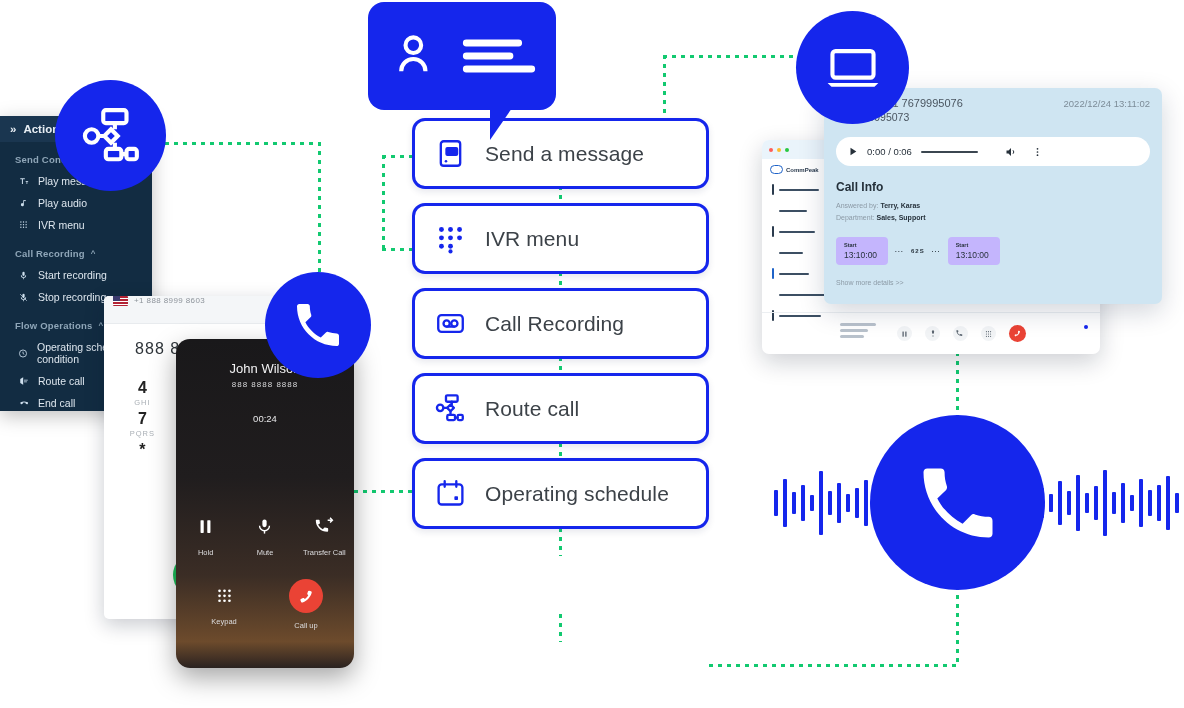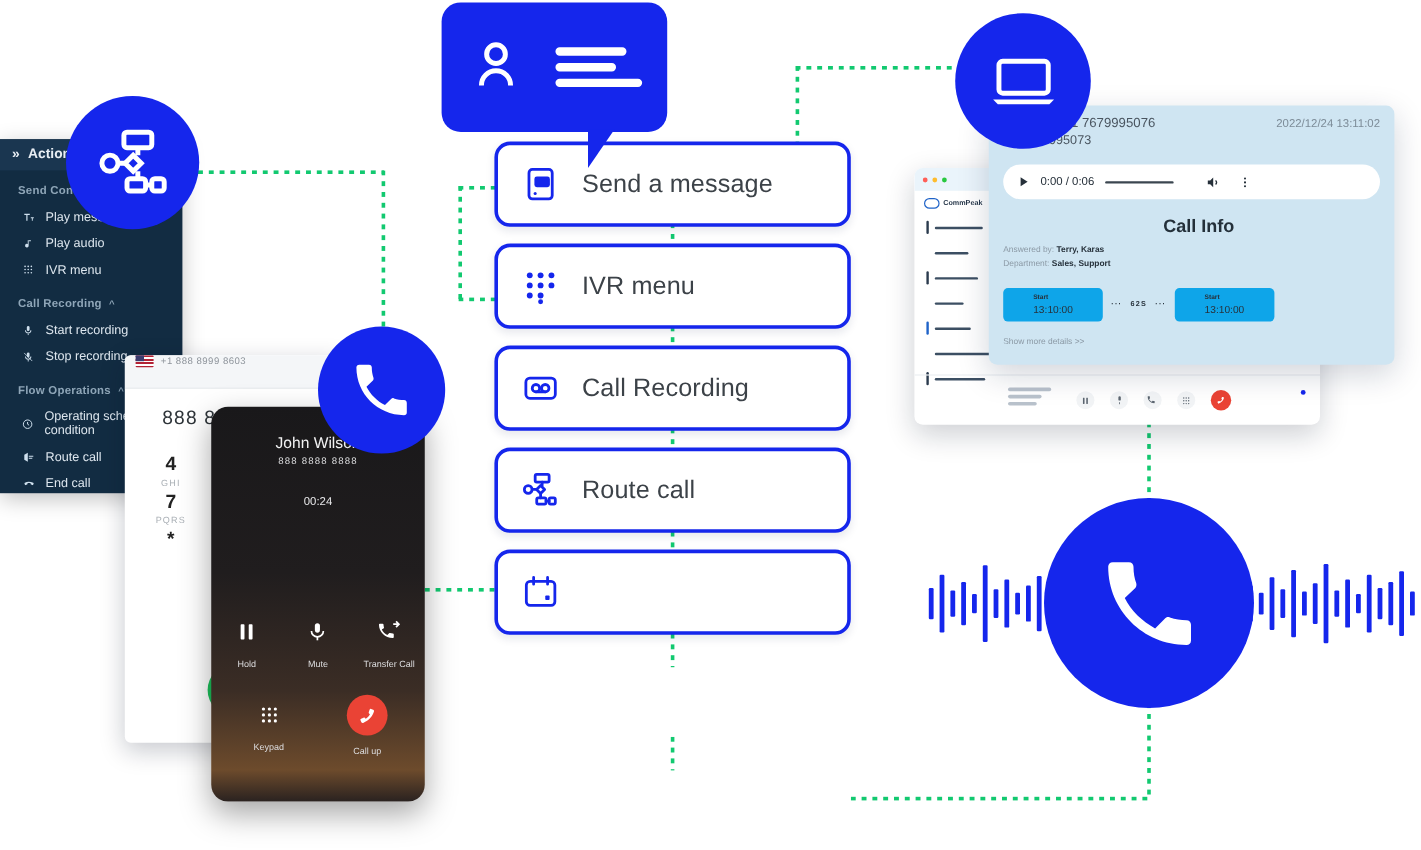--- a/index.html
+++ b/index.html
@@ -117,25 +117,25 @@
   }
   .ci-head { display:flex; align-items:baseline; padding:9px 12px 0; gap:8px; }
   .ci-name { font-size:11.5px; font-weight:700; color:#2d3840; }
   .ci-ph   { font-size:11px; color:#4a5560; }
   .ci-stamp{ margin-left:auto; font-size:9.5px; color:#7d8c98; }
   .ci-sub  { font-size:10.5px; color:#4a5560; padding:2px 12px 0; }
   .player { margin:14px 12px 0; height:29px; background:#fff; border-radius:16px;
             display:flex; align-items:center; gap:9px; padding:12px 12px; }
   .ptime { font-size:9.5px; color:#26303a; }
   .pbar { flex:0 0 57px; height:2px; background:#3b4650; border-radius:2px; }
-  .ci-t { font-size:15px; font-weight:700; color:#24303a; padding:14px 0 0 12px;text-align:center; }
+  .ci-t { font-size:12px; font-weight:700; color:#24303a; padding:14px 0 0 12px; }
   .ci-meta { padding:6px 12px 0; font-size:7px; line-height:1.75; color:#8c9aa6; }
   .ci-meta b { color:#27323c; }
   .ci-times { display:flex; align-items:center; gap:7px; padding:12px 0 0 12px; }
-  .tbox { background:#0ea5e9; border-radius:4px; padding:5px 25px; min-width:52px; }
+  .tbox { background:#c4b5fd; border-radius:4px; padding:5px 8px; min-width:52px; }
   .tbox .k { font-size:5.5px; font-weight:700; color:#27323c; }
   .tbox .v { font-size:8.5px; color:#27323c; margin-top:2px; }
   .tdot { font-size:6px; font-weight:700; color:#27323c; letter-spacing:1px; }
   .ci-more { font-size:7px; color:#8c9aa6; padding:14px 0 0 12px; }
 
   
   .badge { position:absolute; border-radius:50%; background:#1526ec; z-index:9;
            display:flex; align-items:center; justify-content:center; }
   .bubble { position:absolute; left:368px; top:2px; width:188px; height:108px;
             background:#1526ec; border-radius:16px; z-index:9;
@@ -471,20 +471,21 @@
         <span class="lbl">Route call</span>
       </div>
       <div class="card">
         <span class="ico">
           <svg width="31" height="31" viewBox="0 0 24 24" fill="none" stroke="#1526ec" stroke-width="1.8" stroke-linecap="round" stroke-linejoin="round">
             <rect x="2.8" y="5" width="18.4" height="15.5" rx="2.4"></rect>
             <path d="M7.5 2.5v4.3M16.5 2.5v4.3"></path>
             <rect x="15" y="14.2" width="2.8" height="2.8" rx=".6" fill="#1526ec" stroke="none"></rect>
           </svg>
         </span>
+        <span class="lbl">Operating schedule</span>
       </div>
     </div>
 
   <div class="browser">
     <div class="br-bar">
       <span class="dot" style="background:#ff5f57"></span>
       <span class="dot" style="background:#febc2e"></span>
       <span class="dot" style="background:#28c840"></span>
     </div>
     <div class="br-logo">

